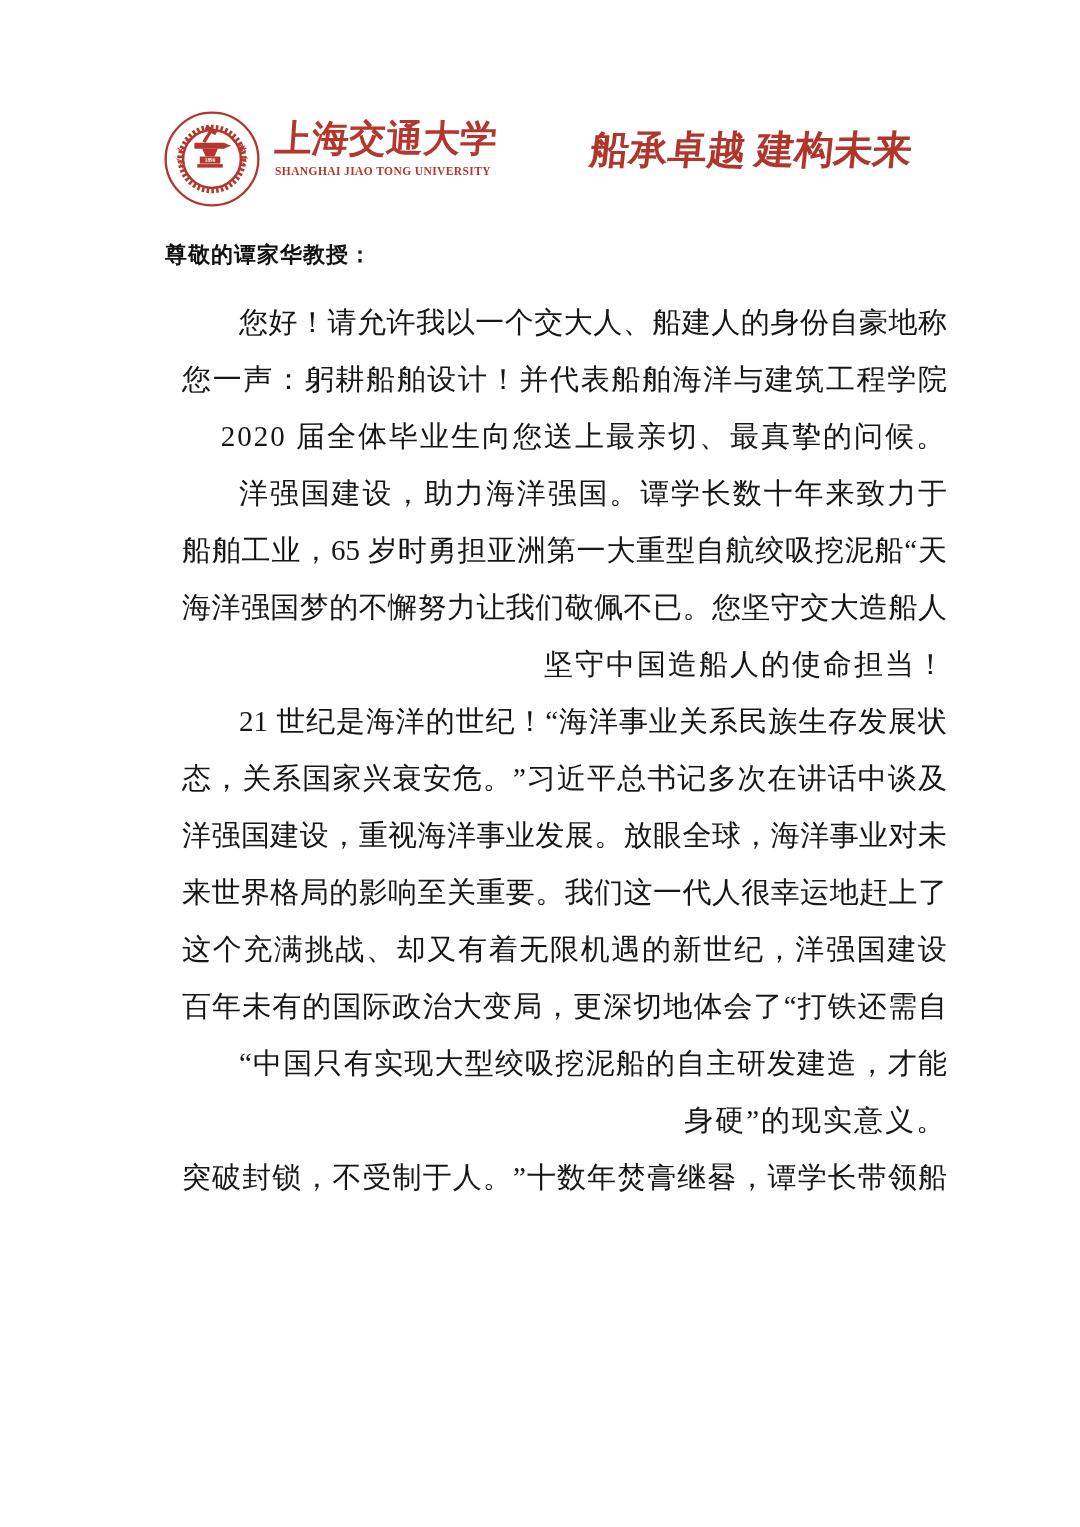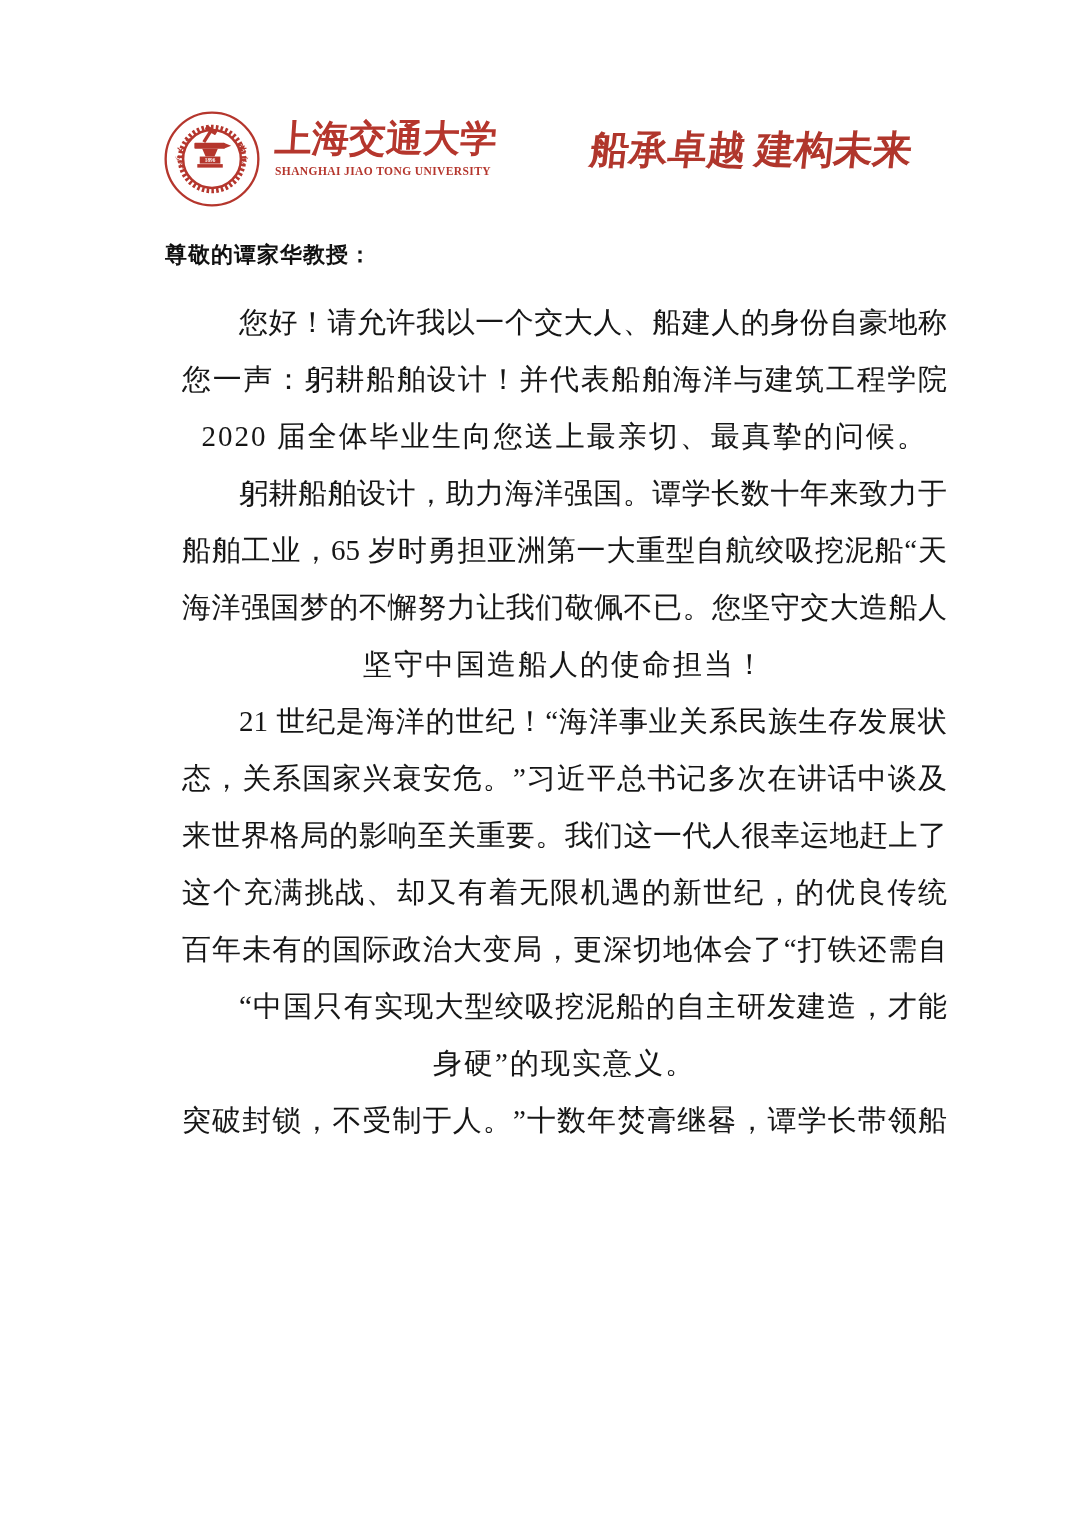--- a/index.html
+++ b/index.html
@@ -51,21 +51,21 @@
   .line{
     height:57px;line-height:57px;
     white-space:nowrap;
   }
   .jst{
     text-align:justify;text-align-last:justify;
     white-space:normal;
     overflow:hidden;
   }
   .ind{text-indent:57px;}
-  .end{text-align:center;letter-spacing:2px;}
+  .end{text-align:right;letter-spacing:2px;}
 </style>
 </head>
 <body>
 
 <div class="page">
 
   <div class="logo">
     <svg class="seal" viewBox="0 0 100 100" xmlns="http://www.w3.org/2000/svg" aria-hidden="true">
       <defs>
         <path id="arcTop" d="M 15,56 A 37,37 0 0 1 85,56"></path>
@@ -105,27 +105,28 @@
   </div>
 
   <div class="slogan">船承卓越 建构未来</div>
 
   <div class="salutation">尊敬的谭家华教授：</div>
 
   <div class="letter-lines">
     <div class="line jst ind">您好！请允许我以一个交大人、船建人的身份自豪地称</div>
     <div class="line jst">您一声：躬耕船舶设计！并代表船舶海洋与建筑工程学院</div>
     <div class="line end">2020 届全体毕业生向您送上最亲切、最真挚的问候。</div>
-    <div class="line jst ind">躬耕船舶设计，助力海洋强国。谭学长数十年来致力于</div>
+    <div class="line jst ind">洋强国建设，助力海洋强国。谭学长数十年来致力于</div>
     <div class="line jst">船舶工业，65 岁时勇担亚洲第一大重型自航绞吸挖泥船“天</div>
     <div class="line jst">海洋强国梦的不懈努力让我们敬佩不已。您坚守交大造船人</div>
     <div class="line end">坚守中国造船人的使命担当！</div>
     <div class="line jst ind">21 世纪是海洋的世纪！“海洋事业关系民族生存发展状</div>
     <div class="line jst">态，关系国家兴衰安危。”习近平总书记多次在讲话中谈及海</div>
+    <div class="line jst">洋强国建设，重视海洋事业发展。放眼全球，海洋事业对未</div>
     <div class="line jst">来世界格局的影响至关重要。我们这一代人很幸运地赶上了</div>
-    <div class="line jst">这个充满挑战、却又有着无限机遇的新世纪，的优良传统</div>
+    <div class="line jst">这个充满挑战、却又有着无限机遇的新世纪，洋强国建设</div>
     <div class="line jst">百年未有的国际政治大变局，更深切地体会了“打铁还需自</div>
     <div class="line jst ind">“中国只有实现大型绞吸挖泥船的自主研发建造，才能</div>
     <div class="line end">身硬”的现实意义。</div>
     <div class="line jst">突破封锁，不受制于人。”十数年焚膏继晷，谭学长带领船舶</div>
   </div>
 
 </div>
 
 </body></html>

